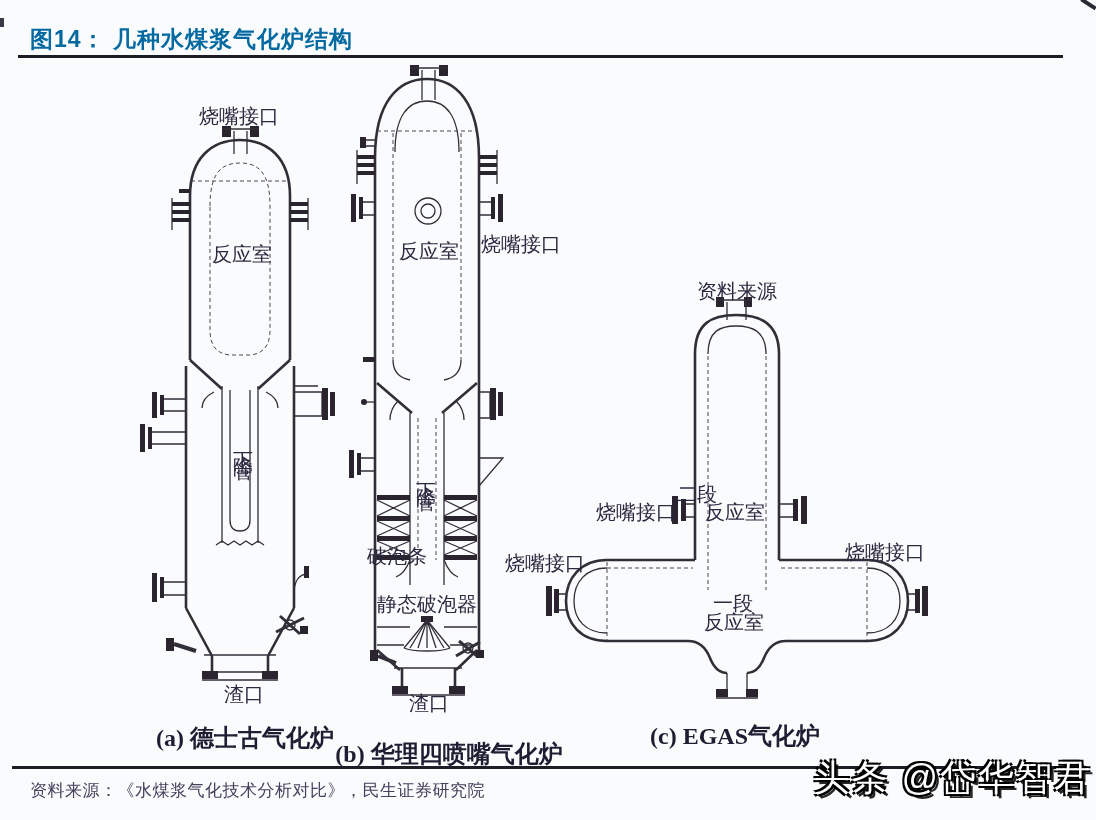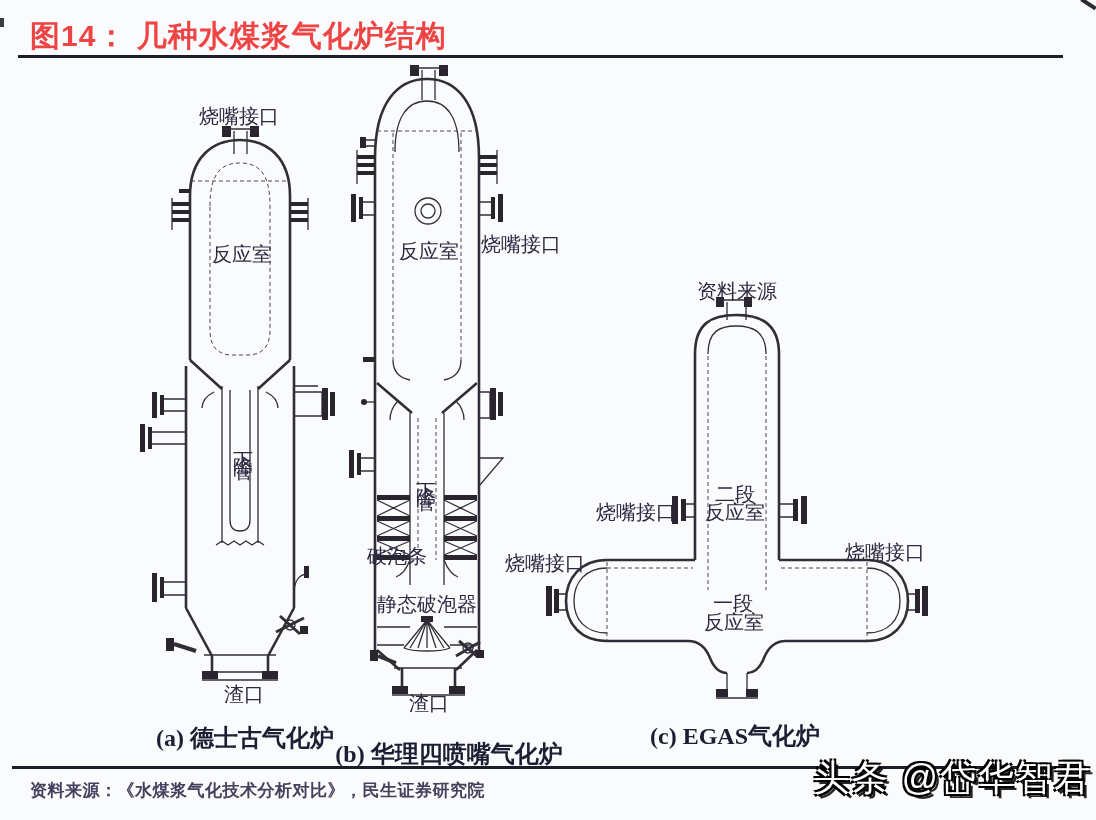--- a/index.html
+++ b/index.html
@@ -4,22 +4,22 @@
 <style>
   html,body{margin:0;padding:0;}
   body{
     width:1096px;height:820px;position:relative;overflow:hidden;
     background:#fafbfd;
     font-family:"Liberation Sans","DejaVu Sans",sans-serif;
   }
   .abs{position:absolute;}
   
   .fig-title{
-    left:30px;top:16px;
-    font-size:30px;font-weight:bold;color:#ef4444;letter-spacing:1px;
+    left:30px;top:24px;
+    font-size:23px;font-weight:bold;color:#0369a1;letter-spacing:1px;
     white-space:nowrap;
   }
   .rule{background:#1d1d28;height:3px;}
   .rule-top{left:18px;top:55px;width:1045px;}
   .rule-bottom{left:12px;top:766px;width:1051px;}
   
   .mark-left{left:0;top:18px;width:4px;height:9px;background:#3a3a46;}
   .mark-tr{left:1080px;top:2px;width:17px;height:4px;background:#2a2a34;transform:rotate(33deg);}
   
   .lbl{
@@ -33,21 +33,21 @@
   }
   .caption{
     font-family:"Liberation Serif","DejaVu Serif",serif;
     font-size:24px;font-weight:600;color:#1e1e33;white-space:nowrap;
     transform:translateX(-50%);
   }
   
   .source{
     left:30px;top:779px;
     font-family:"Liberation Serif","DejaVu Serif",serif;
-    font-size:17px;color:#45405c;letter-spacing:0.5px;white-space:nowrap;font-weight:bold;
+    font-size:17px;color:#45405c;letter-spacing:0.5px;white-space:nowrap;
   }
   .watermark{
     right:4px;top:754px;
     font-size:36px;font-weight:normal;letter-spacing:2px;color:#ffffff;white-space:nowrap;
     text-shadow:-2px -2px 0 #000,2px -2px 0 #000,-2px 2px 0 #000,2px 2px 0 #000,4px 4px 0 rgba(0,0,0,.85);
     z-index:5;
   }
   
   svg{position:absolute;left:0;top:0;}
   .ln{stroke:#322e38;fill:none;stroke-width:1.3px;}
@@ -259,21 +259,21 @@
 
 <div class="abs lbl" style="left:429px;top:241px;">反应室</div>
 <div class="abs lbl" style="left:521px;top:234px;">烧嘴接口</div>
 <div class="abs lbl vtext" style="left:426px;top:467px;">下降管</div>
 <div class="abs lbl" style="left:349px;top:546px;margin-left:48px;">破泡条</div>
 <div class="abs lbl" style="left:427px;top:594px;">静态破泡器</div>
 <div class="abs lbl" style="left:429px;top:693px;">渣口</div>
 <div class="abs caption" style="left:449px;top:738px;">(b) 华理四喷嘴气化炉</div>
 
 <div class="abs lbl" style="left:737px;top:281px;">资料来源</div>
-<div class="abs lbl" style="left:735px;top:484px;">二段</div>
+<div class="abs lbl" style="left:697px;top:484px;">二段</div>
 <div class="abs lbl" style="left:735px;top:502px;">反应室</div>
 <div class="abs lbl" style="left:636px;top:502px;">烧嘴接口</div>
 <div class="abs lbl" style="left:545px;top:553px;">烧嘴接口</div>
 <div class="abs lbl" style="left:885px;top:542px;">烧嘴接口</div>
 <div class="abs lbl" style="left:733px;top:593px;">一段</div>
 <div class="abs lbl" style="left:734px;top:612px;">反应室</div>
 <div class="abs caption" style="left:735px;top:720px;">(c) EGAS气化炉</div>
 
 <div class="abs rule rule-bottom"></div>
 <div class="abs source">资料来源：《水煤浆气化技术分析对比》，民生证券研究院</div>

